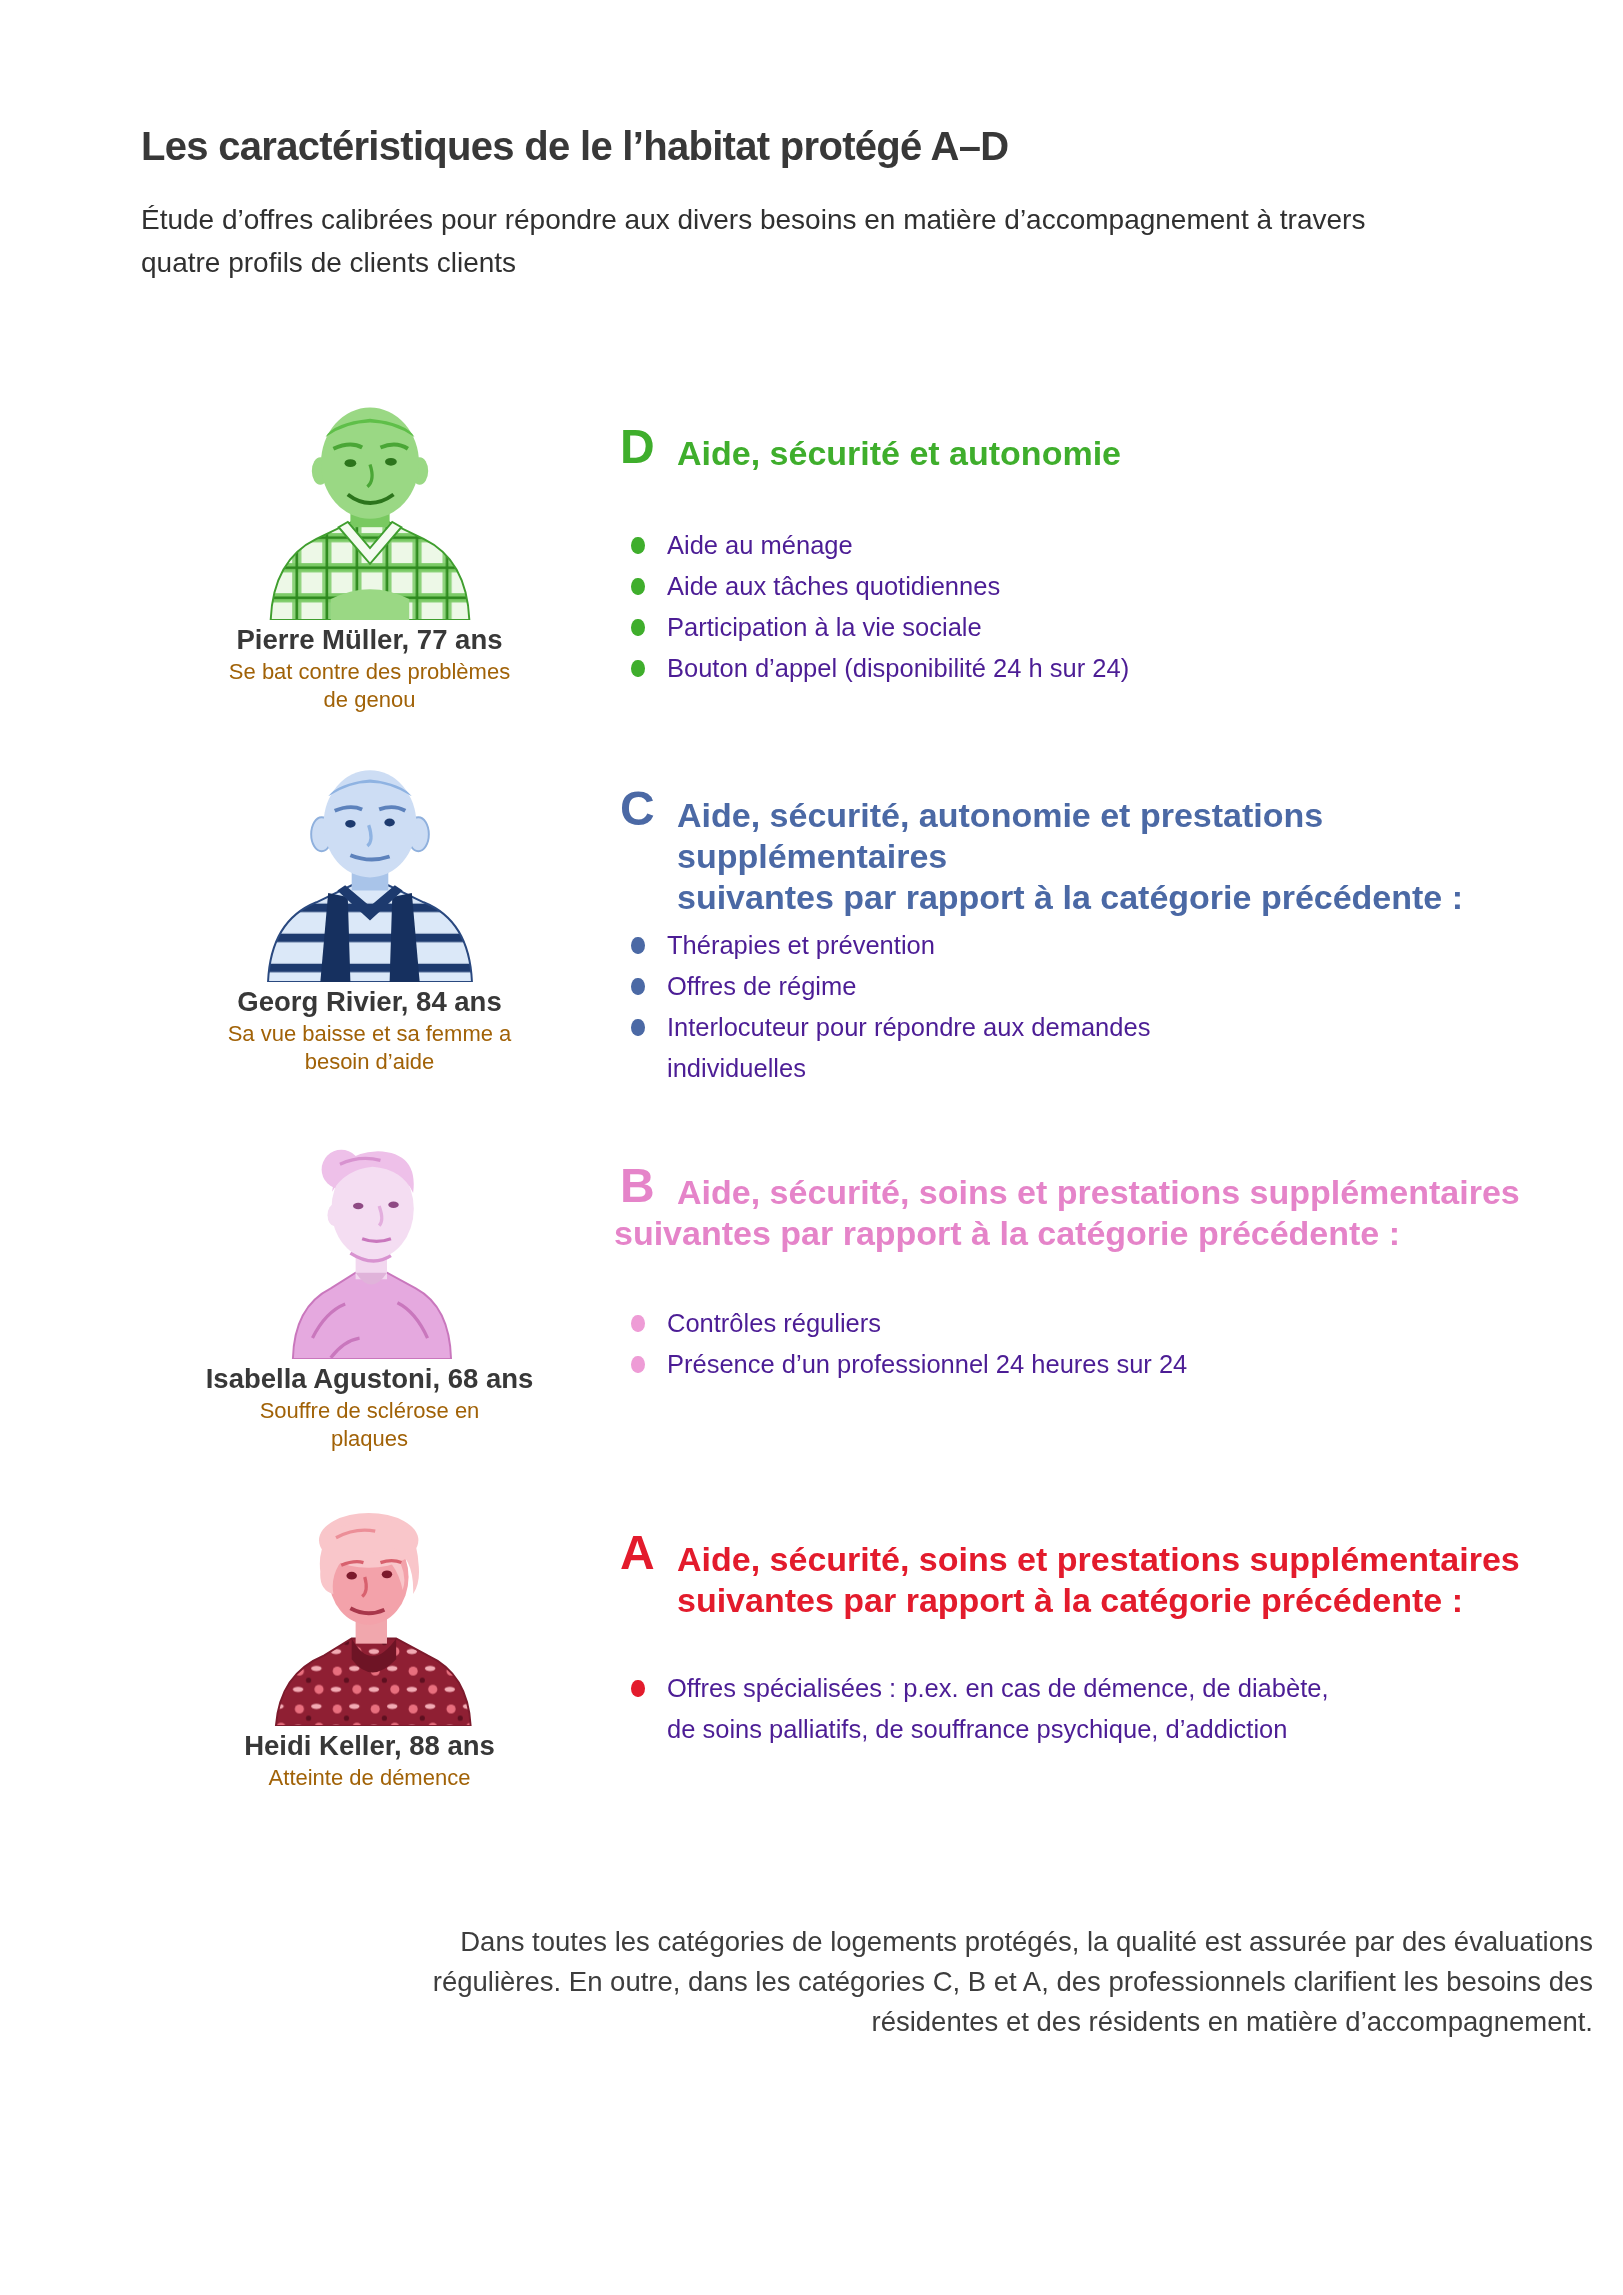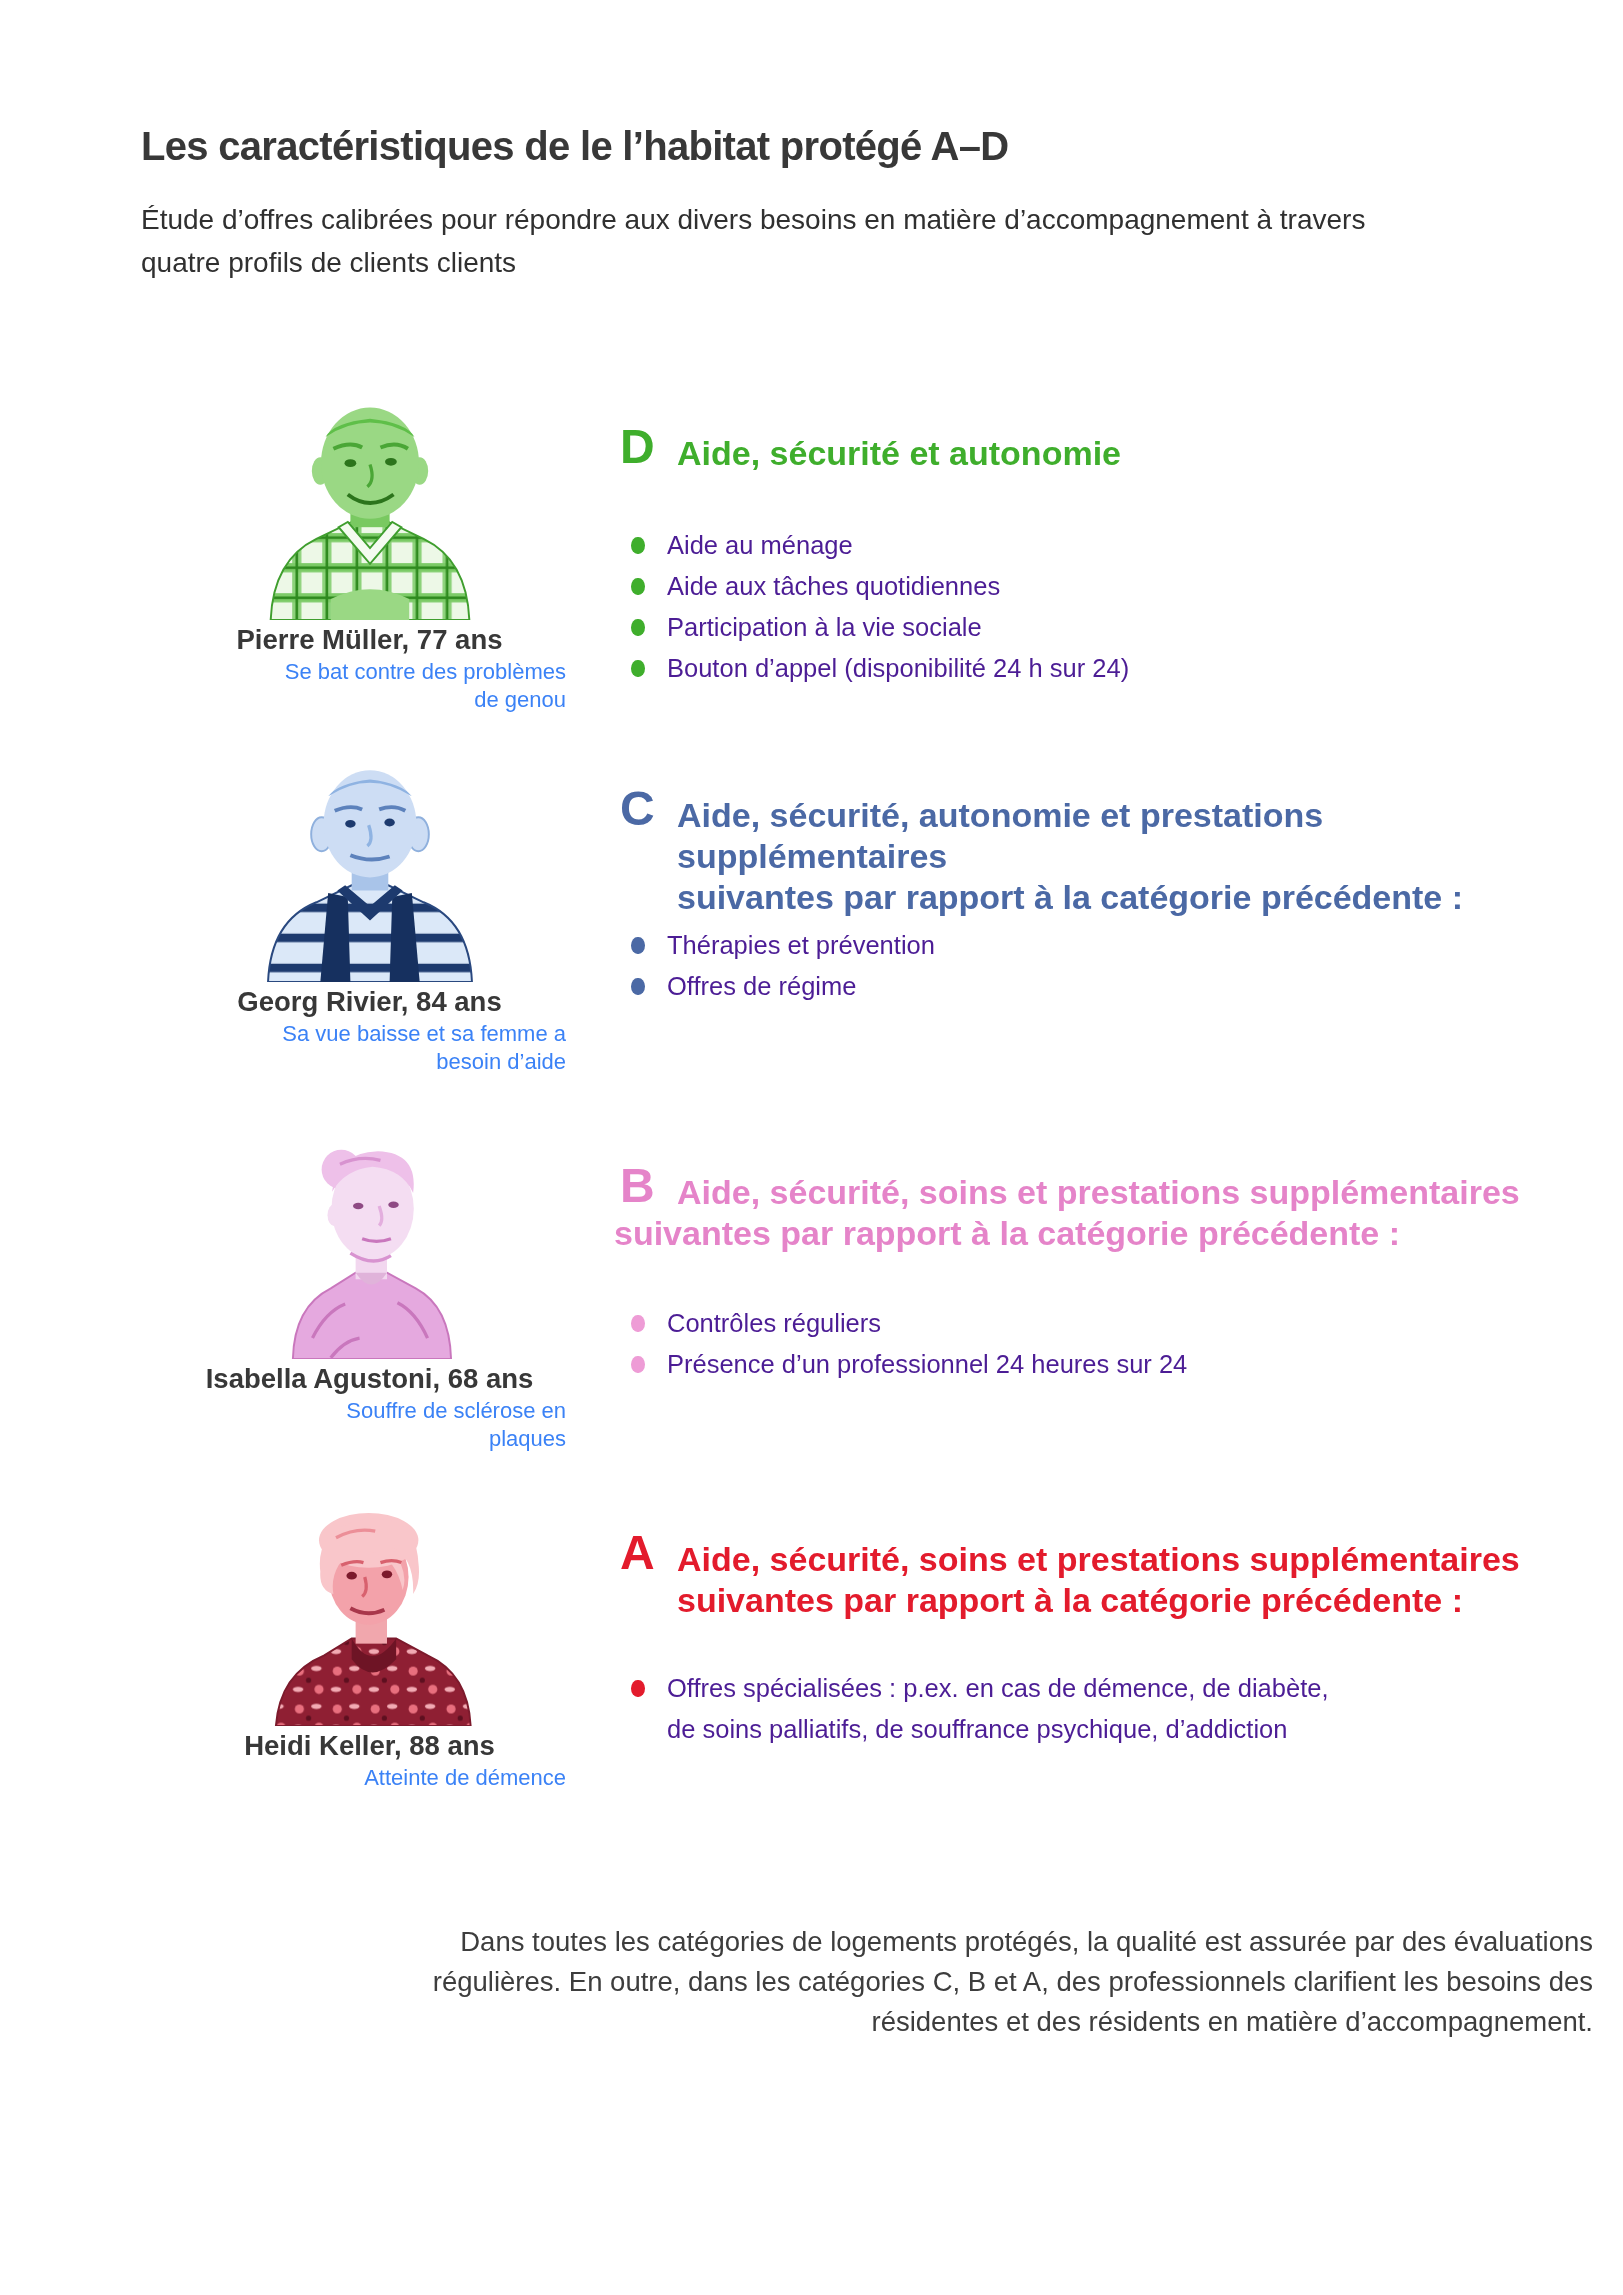--- a/index.html
+++ b/index.html
@@ -11,22 +11,22 @@
   .subtitle{position:absolute;left:141px;top:198px;margin:0;font-size:28px;line-height:43px;
             color:#303030;width:1439px;}
   .subtitle span{display:block;}
   
   .sec{position:absolute;left:0;width:1624px;height:366px;}
   .sec-d{top:399px;} .sec-c{top:761px;} .sec-b{top:1138px;} .sec-a{top:1505px;}
   .portrait{position:absolute;left:252px;top:3.9px;width:236px;height:217px;}
   .portrait svg{display:block;width:100%;height:100%;}
   .persona-name{position:absolute;left:173px;top:225px;width:393px;text-align:center;
                 font-size:27.5px;font-weight:700;color:#383838;}
-  .persona-desc{position:absolute;left:173px;top:259px;width:393px;text-align:right;
-                font-size:22px;line-height:28px;color:#3b82f6;}
+  .persona-desc{position:absolute;left:173px;top:259px;width:393px;text-align:center;
+                font-size:22px;line-height:28px;color:#a16207;}
   .persona-desc span{display:block;}
   .letter{position:absolute;left:620px;top:23.6px;font-size:48px;line-height:1;font-weight:700;}
   .htext{position:absolute;left:677px;top:34px;font-size:34px;font-weight:700;line-height:41px;width:916px;}
   .hline{display:block;}
   .hline.outdent{margin-left:-63px;}
   .bullets{position:absolute;left:631px;margin:0;padding:0;list-style:none;}
   .sec-d .bullets{top:126px;} .sec-c .bullets{top:164px;}
   .sec-b .bullets{top:165px;} .sec-a .bullets{top:163px;}
   .bullets li{position:relative;margin:0;padding:0 0 0 36px;font-size:25.5px;line-height:41px;color:#4c1d95;}
   .bullets li span{display:block;}
@@ -143,20 +143,25 @@
       <span class="hline">suivantes par rapport à la catégorie précédente :</span>
     </div>
     <ul class="bullets">
       <li>
         <span class="dot" style="background-color: rgb(75, 105, 165);"></span>
         <span>Thérapies et prévention</span>
       </li>
       <li>
         <span class="dot" style="background-color: rgb(75, 105, 165);"></span>
         <span>Offres de régime</span>
+      </li>
+      <li class="w-c3">
+        <span class="dot" style="background-color: rgb(75, 105, 165);"></span>
+        <span>Interlocuteur pour répondre aux demandes</span>
+        <span>individuelles</span>
       </li>
     </ul>
   </section>
 
   <section class="sec sec-b">
     <div class="portrait">
       <svg viewBox="0 0 360 332">
         <path d="M62,332 Q64,252 120,224 L158,200 L206,200 L250,224 Q302,252 304,332 Z" fill="#e5a9df" stroke="#c977bd" stroke-width="3"></path>
         <path d="M92,300 q20,-40 50,-52" stroke="#c977bd" stroke-width="5" fill="none"></path>
         <path d="M268,300 q-18,-40 -46,-54" stroke="#c977bd" stroke-width="5" fill="none"></path>

